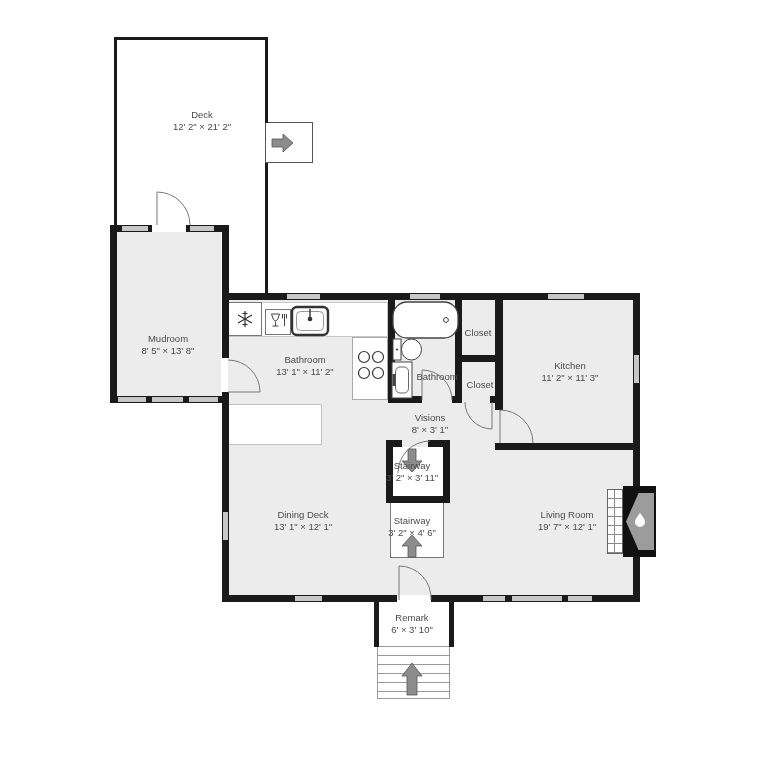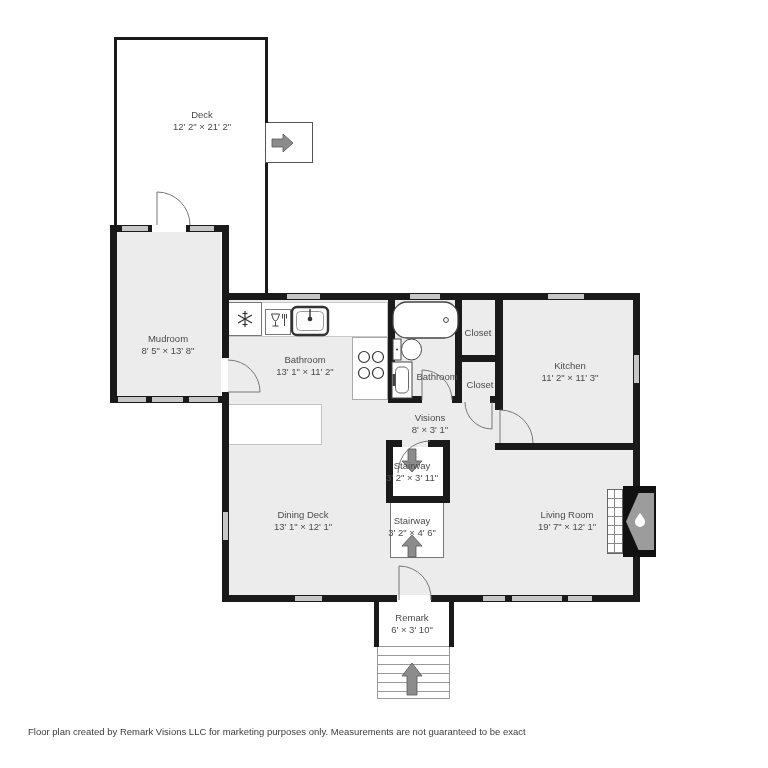--- a/index.html
+++ b/index.html
@@ -214,14 +214,13 @@
   </div>
   <div class="lbl" style="left:567px;top:521px;">
     <div>Living Room</div>
     <div>19' 7" × 12' 1"</div>
   </div>
   <div class="lbl" style="left:412px;top:624px;">
     <div>Remark</div>
     <div>6' × 3' 10"</div>
   </div>
 
-  <div class="footer">Floor plan created by Remark Visions LLC for marketing purposes only. Measurements are not guaranteed to be exact</div>
 </div>
 
 </body></html>

